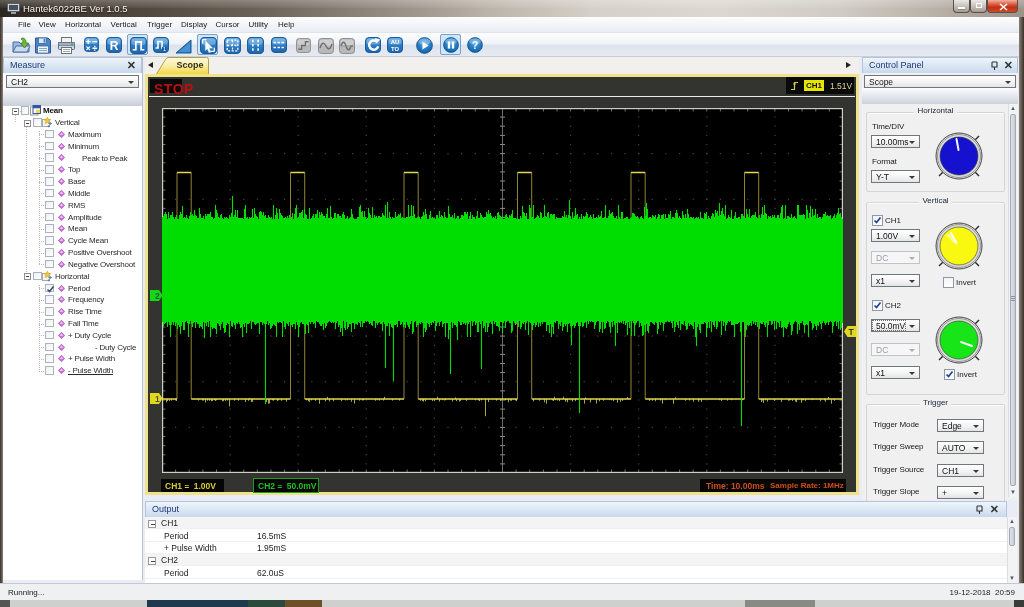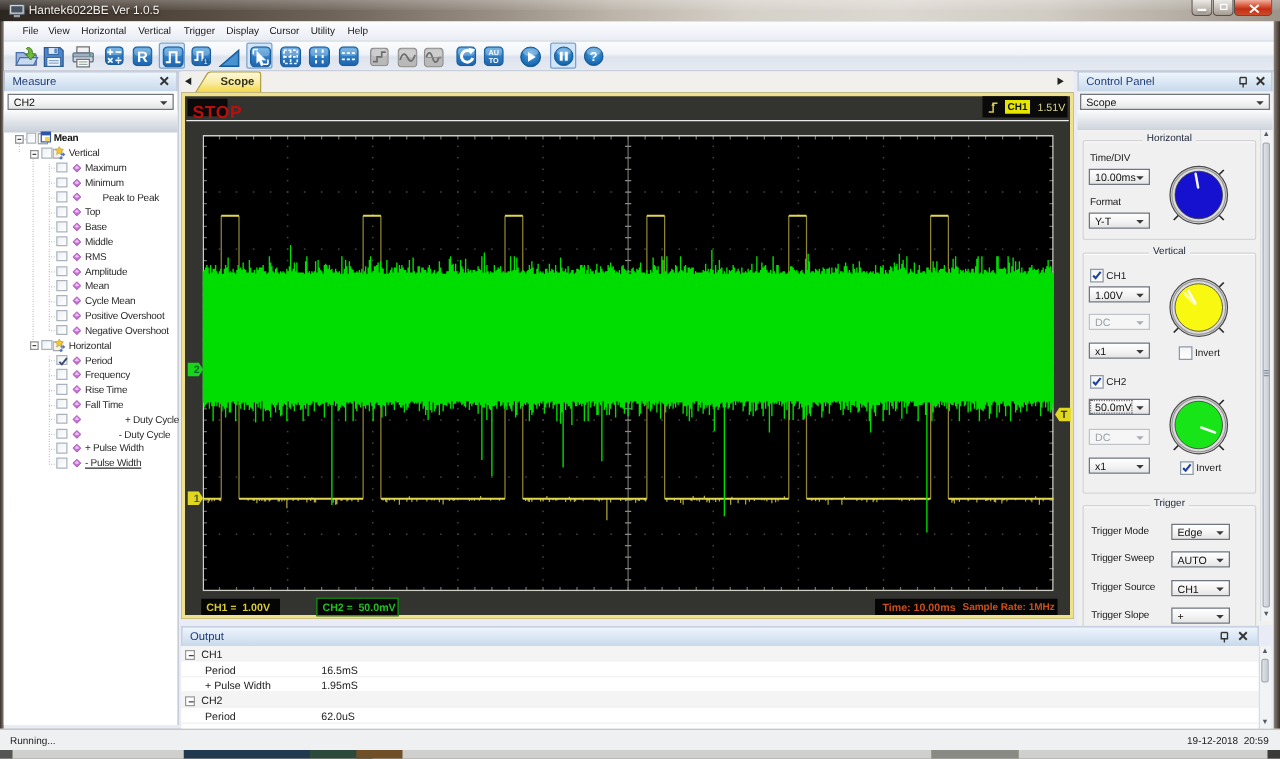--- a/index.html
+++ b/index.html
@@ -408,21 +408,21 @@
       <polygon points="3.5,0.3 6.7,3.5 3.5,6.7 0.3,3.5" fill="#c86fd6" stroke="#9a4aaa" stroke-width="0.6"></polygon>
       <polygon points="3.5,1.4 5.4,3.5 3.5,4.2 1.6,3.5" fill="#ecc0f4"></polygon>
     </svg>
     <div class="trow" style="left:65px;top:261.0px;">Fall Time</div>
     <div class="doth" style="left:36px;top:278.3px;width:6px;"></div>
     <div class="tcb" style="left:42px;top:273.78000000000003px;"></div>
     <svg style="position:absolute;left:54.5px;top:274.78000000000003px;" width="7" height="7">
       <polygon points="3.5,0.3 6.7,3.5 3.5,6.7 0.3,3.5" fill="#c86fd6" stroke="#9a4aaa" stroke-width="0.6"></polygon>
       <polygon points="3.5,1.4 5.4,3.5 3.5,4.2 1.6,3.5" fill="#ecc0f4"></polygon>
     </svg>
-    <div class="trow" style="left:65px;top:272.8px;margin-left:32px;">+ Duty Cycle</div>
+    <div class="trow" style="left:65px;top:272.8px;">+ Duty Cycle</div>
     <div class="doth" style="left:36px;top:290.1px;width:6px;"></div>
     <div class="tcb" style="left:42px;top:285.6px;"></div>
     <svg style="position:absolute;left:54.5px;top:286.6px;" width="7" height="7">
       <polygon points="3.5,0.3 6.7,3.5 3.5,6.7 0.3,3.5" fill="#c86fd6" stroke="#9a4aaa" stroke-width="0.6"></polygon>
       <polygon points="3.5,1.4 5.4,3.5 3.5,4.2 1.6,3.5" fill="#ecc0f4"></polygon>
     </svg>
     <div class="trow" style="left:65px;top:284.6px;margin-left:27px;">- Duty Cycle</div>
     <div class="doth" style="left:36px;top:301.9px;width:6px;"></div>
     <div class="tcb" style="left:42px;top:297.42px;"></div>
     <svg style="position:absolute;left:54.5px;top:298.42px;" width="7" height="7">

